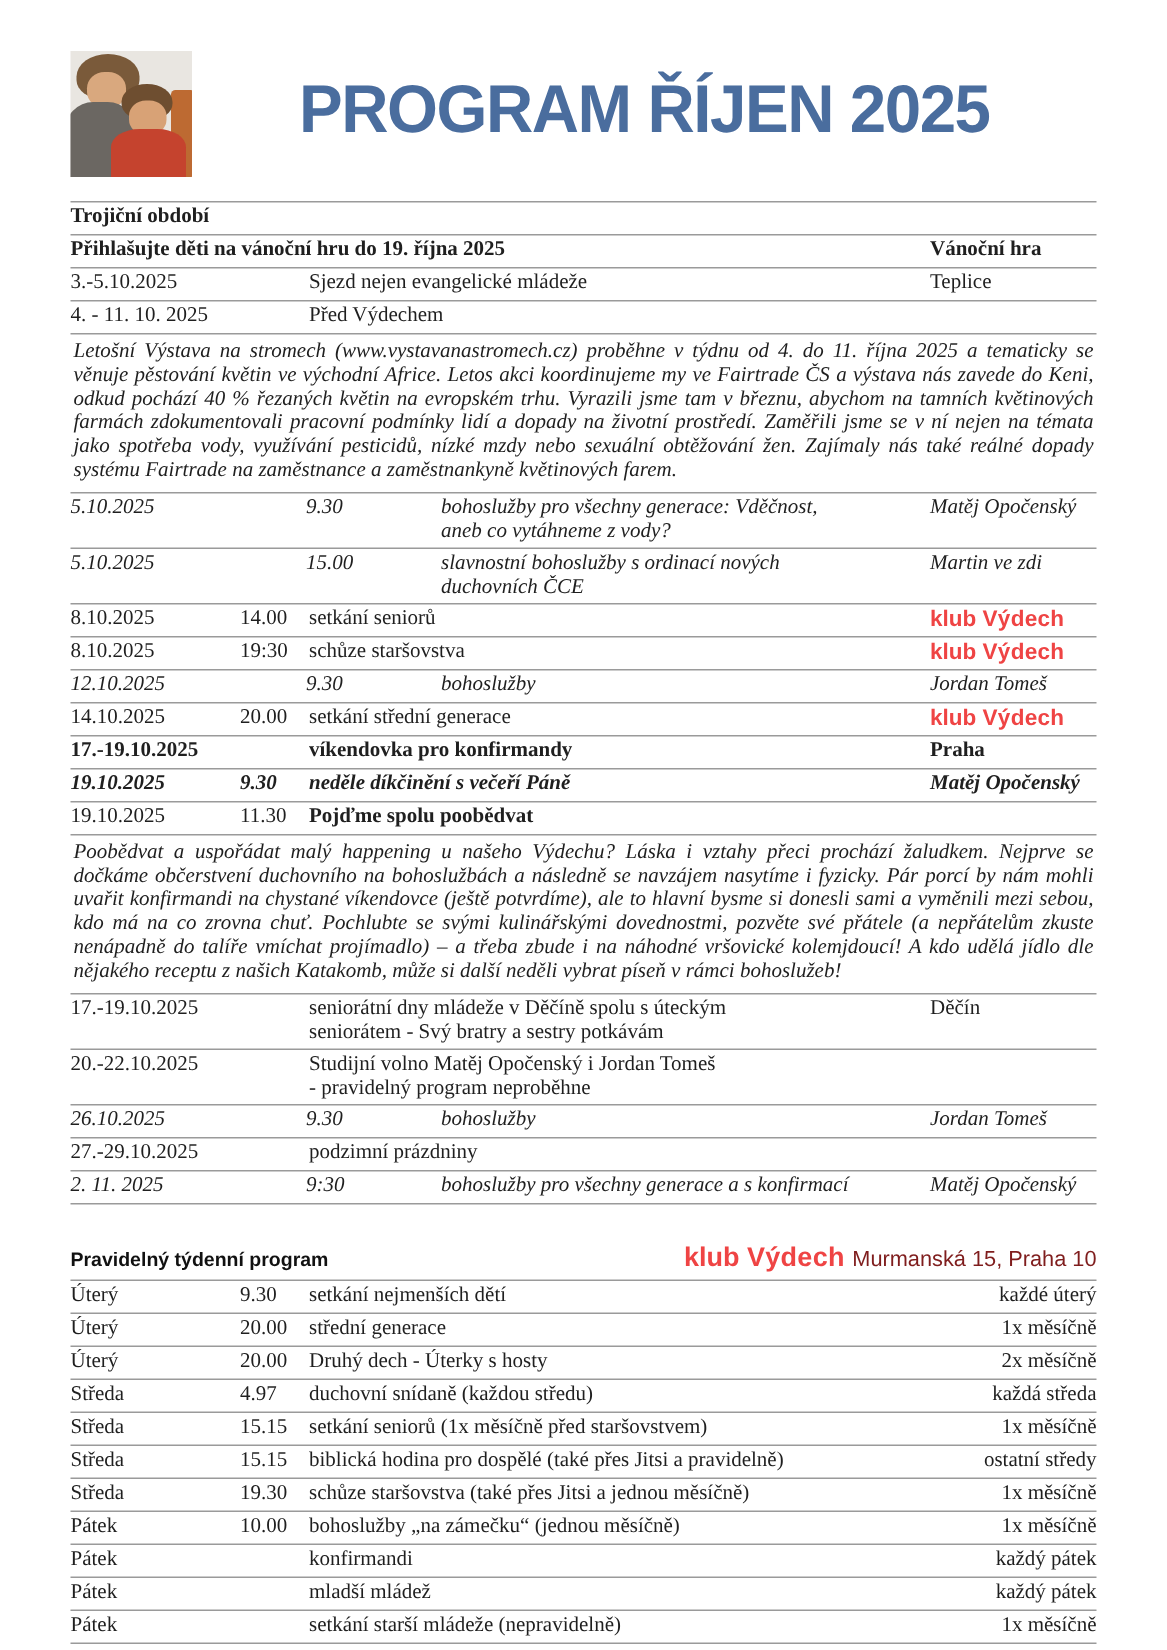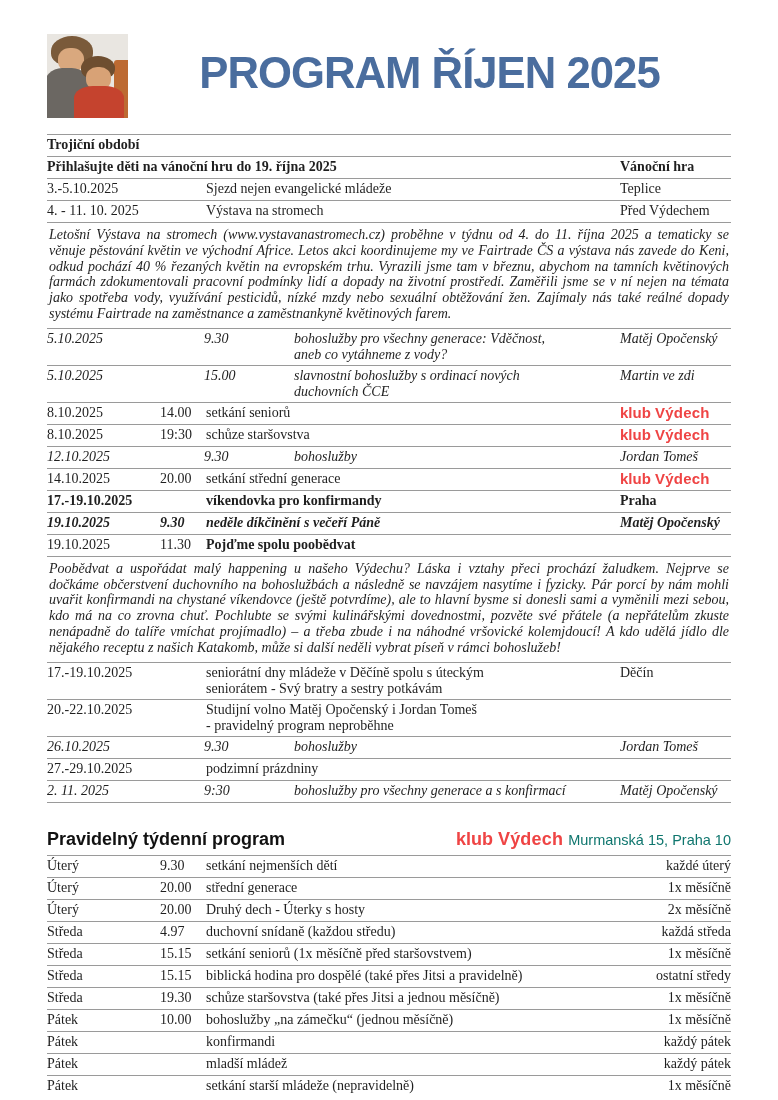--- a/index.html
+++ b/index.html
@@ -66,23 +66,23 @@
     margin:0;padding:4px 2px 6px 2px;
     font-style:italic;font-size:14px;line-height:15.8px;
     text-align:justify;
   }
   
   .weekly-head{
     display:flex;align-items:baseline;justify-content:space-between;
     margin-top:26px;padding-bottom:5px;
     font-family:"Liberation Sans", sans-serif;
   }
-  .wh-title{font-weight:bold;font-size:18px;color:#111;}
+  .wh-title{font-weight:bold;font-size:13px;color:#111;}
   .wh-right{display:flex;align-items:baseline;gap:5px;}
-  .wh-addr{font-size:14.5px;color:#0f766e;}
+  .wh-addr{font-size:14.5px;color:#7f1d1d;}
   .c-day{width:113px;flex:0 0 113px;}
   .c-freq{width:130px;flex:0 0 130px;text-align:right;}
 </style>
 </head>
 <body>
 
 <div class="page">
 
   <div class="header">
     <div class="photo">
@@ -108,21 +108,20 @@
     <div id="events-a">
         <div class="row ">
           <div class="cell c-date">3.-5.10.2025</div>
           <div class="cell c-time"></div>
           <div class="cell c-event">Sjezd nejen evangelické mládeže</div>
           <div class="cell c-who">Teplice</div>
         </div>
         <div class="row ">
           <div class="cell c-date">4. - 11. 10.  2025</div>
           <div class="cell c-time"></div>
-          <div class="cell c-event">Výstava na stromech</div>
           <div class="cell c-who">Před Výdechem</div>
         </div>
       </div>
   </div>
 
   <p class="para">Letošní Výstava na stromech (www.vystavanastromech.cz) proběhne v týdnu od 4. do 11. října 2025 a tematicky se věnuje pěstování květin ve východní Africe. Letos akci koordinujeme my ve Fairtrade ČS a výstava nás zavede do Keni, odkud pochází 40 % řezaných květin na evropském trhu. Vyrazili jsme tam v březnu, abychom na tamních květinových farmách zdokumentovali pracovní podmínky lidí a dopady na životní prostředí. Zaměřili jsme se v ní nejen na témata jako spotřeba vody, využívání pesticidů, nízké mzdy nebo sexuální obtěžování žen. Zajímaly nás také reálné dopady systému Fairtrade na zaměstnance a zaměstnankyně květinových farem.</p>
 
   <div class="table" id="events-b">
       <div class="row italic">
         <div class="cell c-date">5.10.2025</div>

